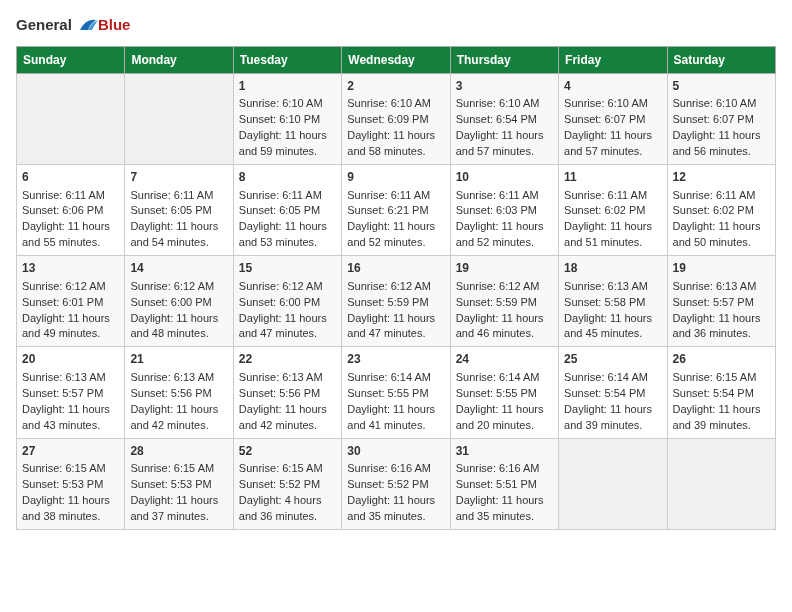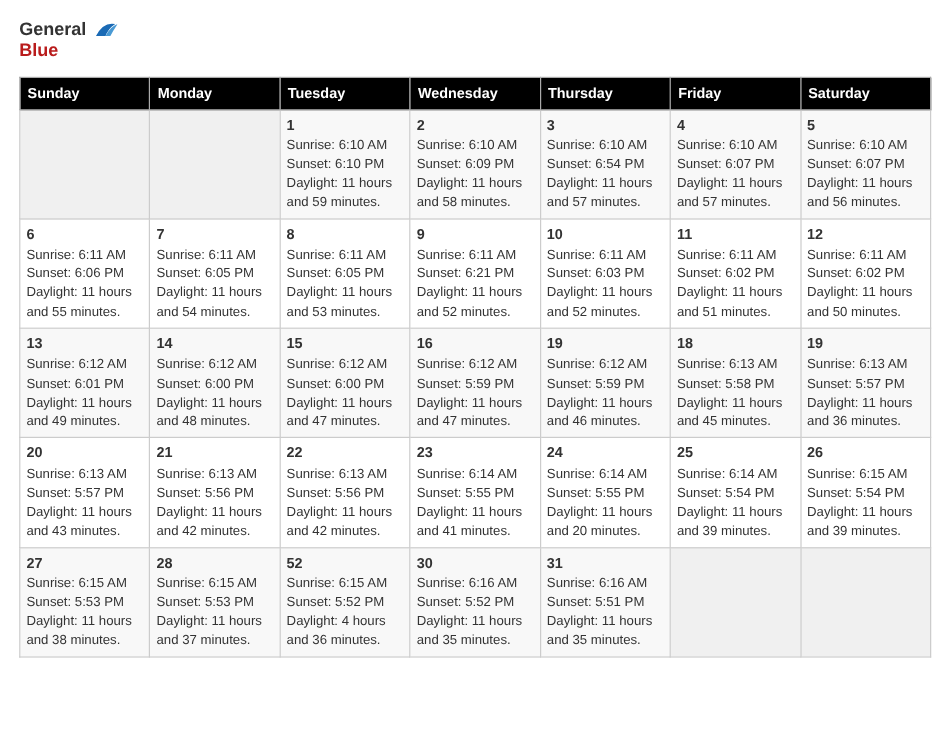--- a/index.html
+++ b/index.html
@@ -32,21 +32,21 @@
     .calendar-subtitle {
       font-size: 15px;
       color: #555;
     }
     table {
       width: 100%;
       border-collapse: collapse;
       font-size: 11px;
     }
     thead tr th {
-      background-color: #000000;
+      background-color: #15803d;
       color: #fff;
       text-align: left;
       padding: 6px 6px;
       font-size: 12px;
       font-weight: bold;
       border: 1px solid #aaa;
     }
     tbody tr td {
       border: 1px solid #ccc;
       vertical-align: top;
@@ -71,21 +71,21 @@
     }
     .empty {
       background: #f0f0f0 !important;
     }
   </style>
 </head>
 <body>
 
 <div class="header">
   <div class="logo">
-  <div style="display:flex;flex-direction:column;align-items:flex-start;line-height:1.2;">
+  <div style="display:flex;flex-direction:row;align-items:flex-start;line-height:1.2;">
     <div style="display:flex;align-items:center;gap:2px;">
       <span style="font-size:15px;font-weight:bold;color:#333;">General</span>
       <svg width="22" height="18" viewBox="0 0 22 18" style="margin-left:2px;">
         <path d="M4,14 Q10,2 20,4 Q14,8 12,14 Z" fill="#1a6ab5"></path>
         <path d="M12,14 Q16,6 22,4 Q18,10 16,14 Z" fill="#4a9ad4"></path>
       </svg>
     </div>
     <span style="font-size:15px;font-weight:bold;color:#b91c1c;">Blue</span>
   </div>
 </div>

